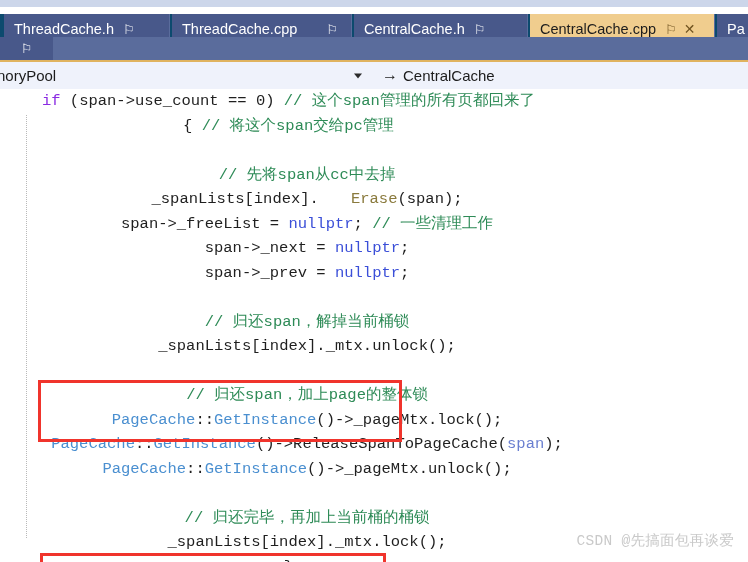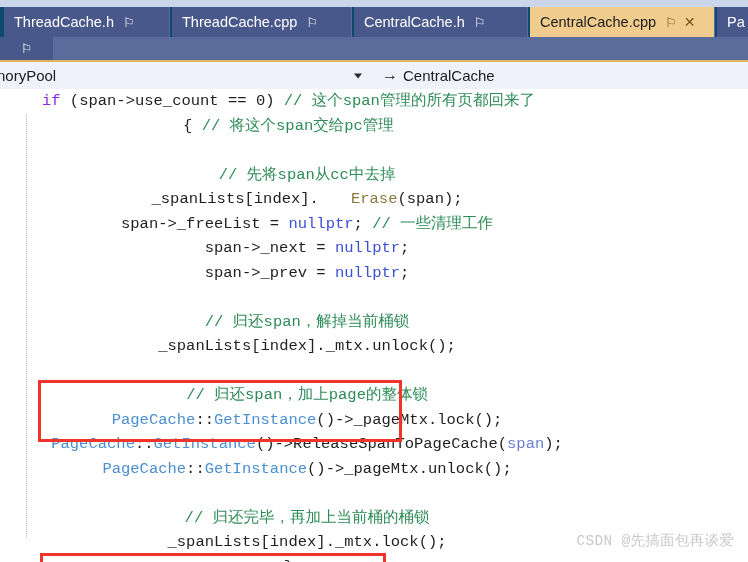--- a/index.html
+++ b/index.html
@@ -25,21 +25,21 @@
   .topstrip {
     position: absolute;
     left: 0; top: 0;
     width: 748px; height: 7px;
     background: #ccd6ea;
   }
 
   
   .tabbar {
     position: absolute;
-    left: 0; top: 7px;
+    left: 0; top: 14px;
     width: 748px;
     height: 30px;
     background: #0c4a6e;
   }
   .tab {
     position: absolute;
     top: 0;
     height: 30px;
     box-sizing: border-box;
     display: flex;
@@ -221,21 +221,21 @@
 
 <div id="app">
 
   <div class="topstrip"></div>
 
   <div class="tabbar">
     <div class="tab" id="tab-0" style="left:4px; width:166px;">
       <span class="tab-label">ThreadCache.h</span>
       <span class="pin-icon">⚐</span>
     </div>
-    <div class="tab" id="tab-1" style="left:172px; width:180px;">
+    <div class="tab" id="tab-1" style="left:172px; width:180px;gap:20px;">
       <span class="tab-label">ThreadCache.cpp</span>
       <span class="pin-icon">⚐</span>
     </div>
     <div class="tab" id="tab-2" style="left:354px; width:174px;">
       <span class="tab-label">CentralCache.h</span>
       <span class="pin-icon">⚐</span>
     </div>
     <div class="tab active" id="tab-3" style="left:530px; width:185px;">
       <span class="tab-label">CentralCache.cpp</span>
       <span class="pin-icon">⚐</span>

